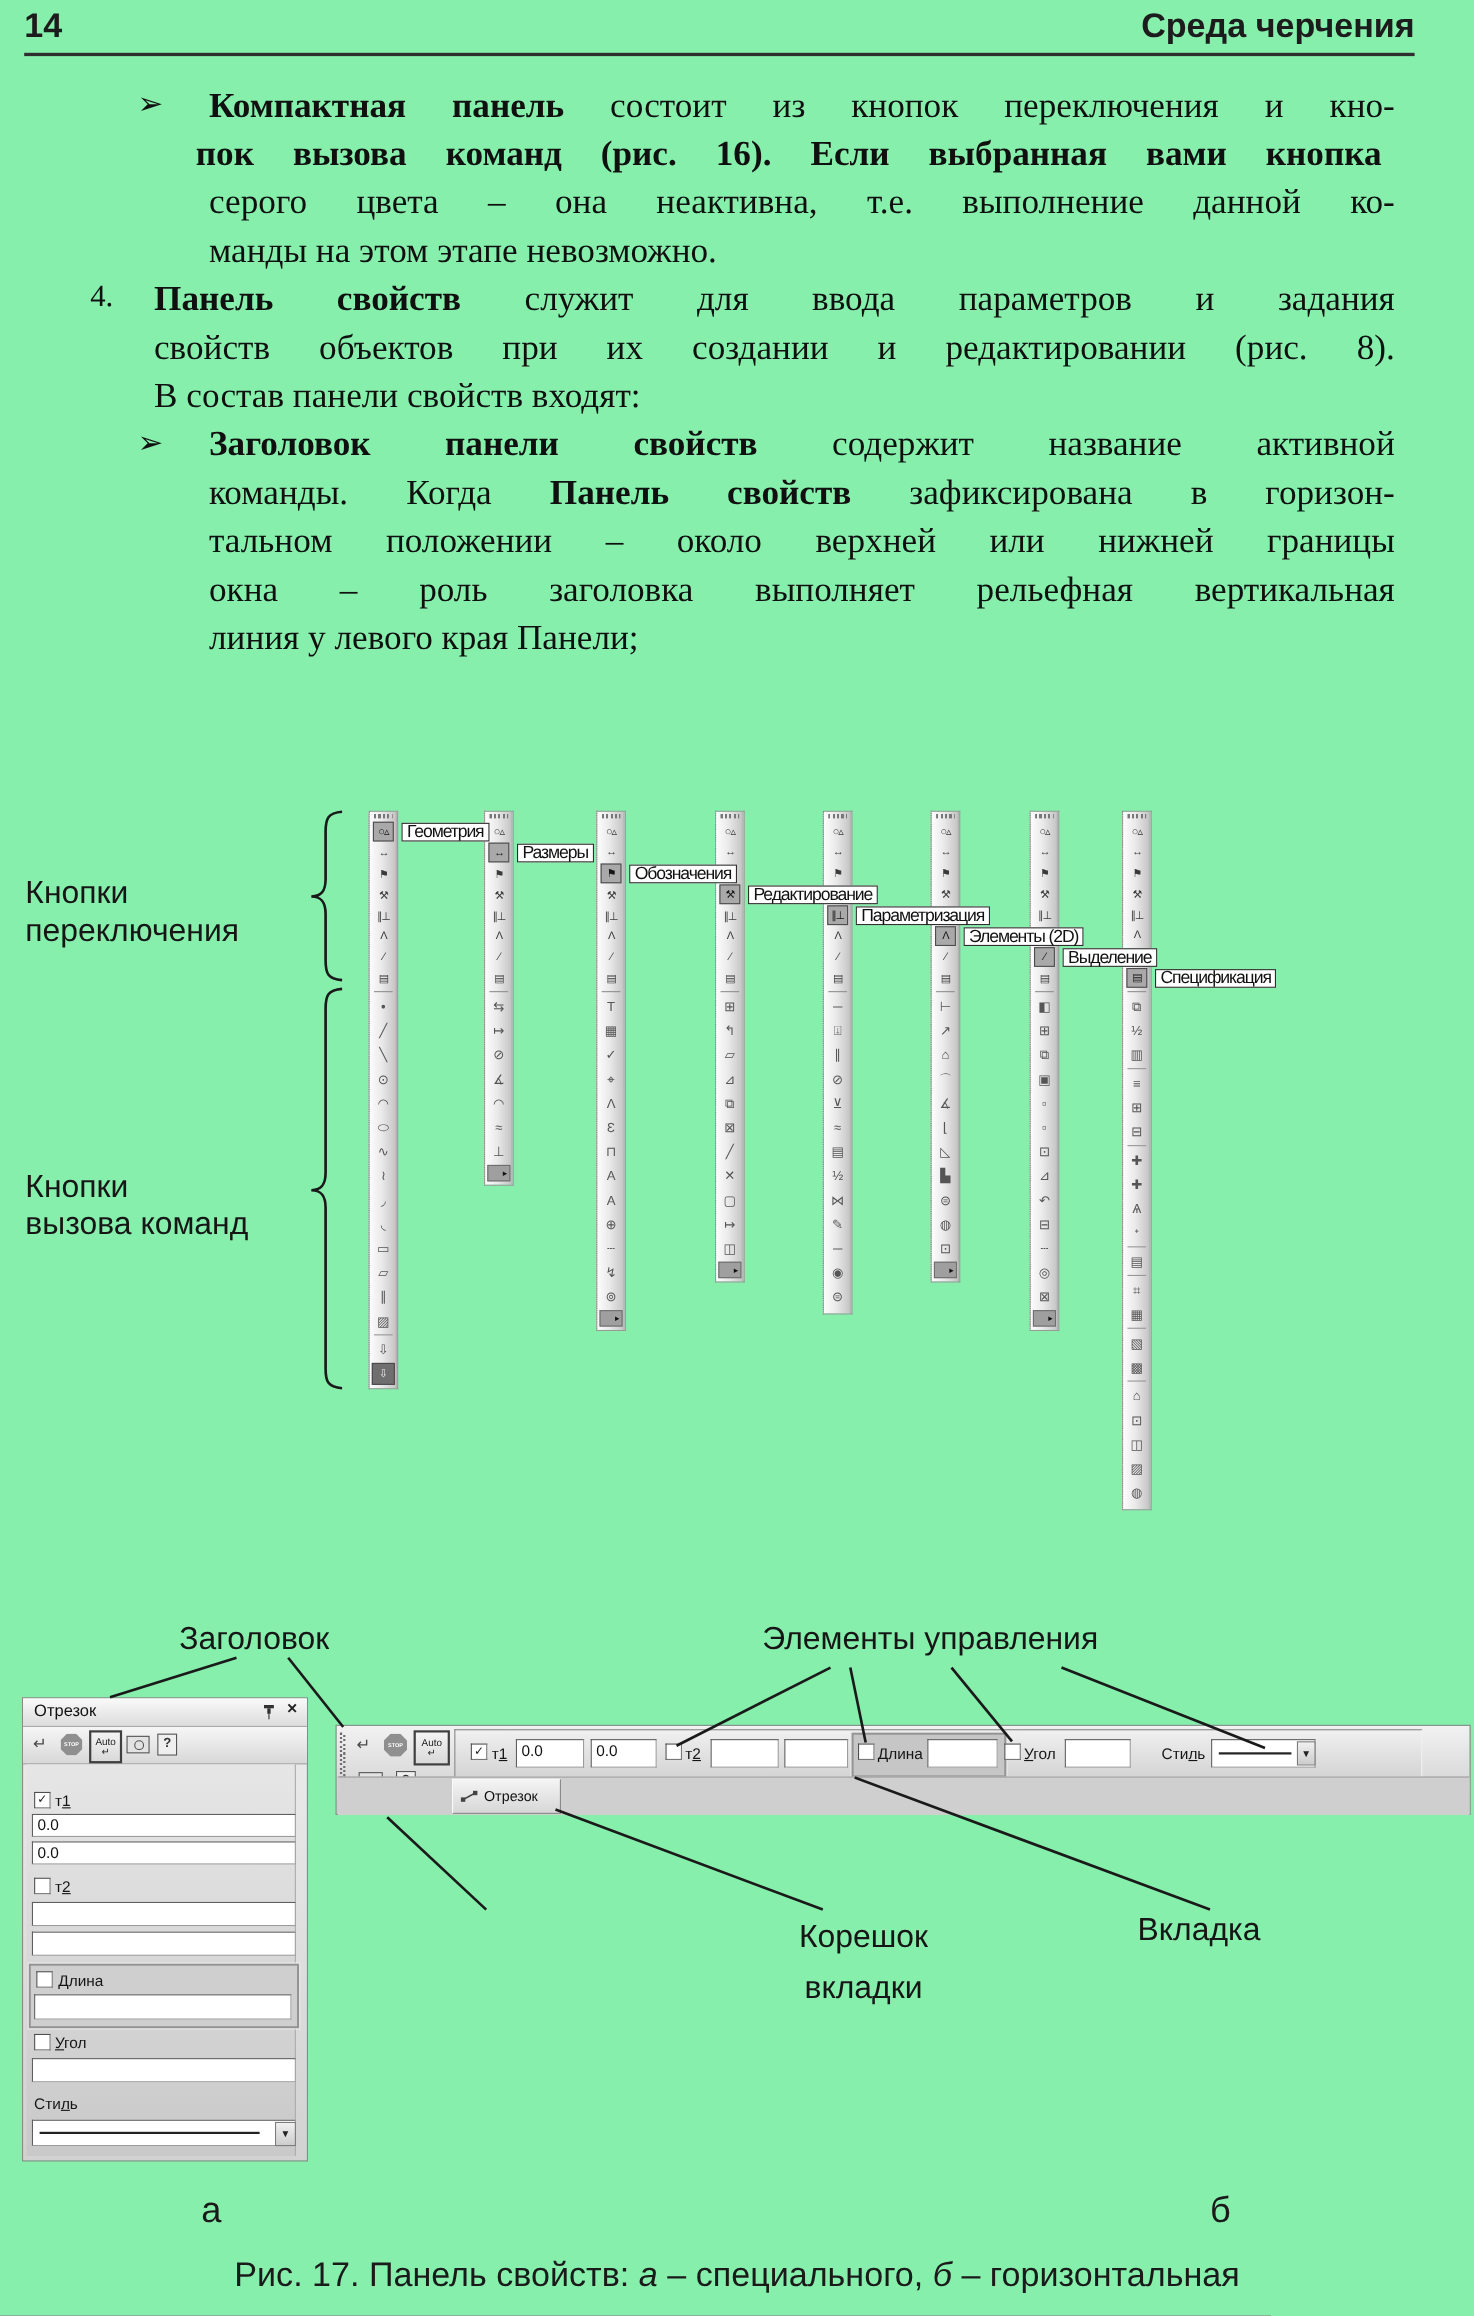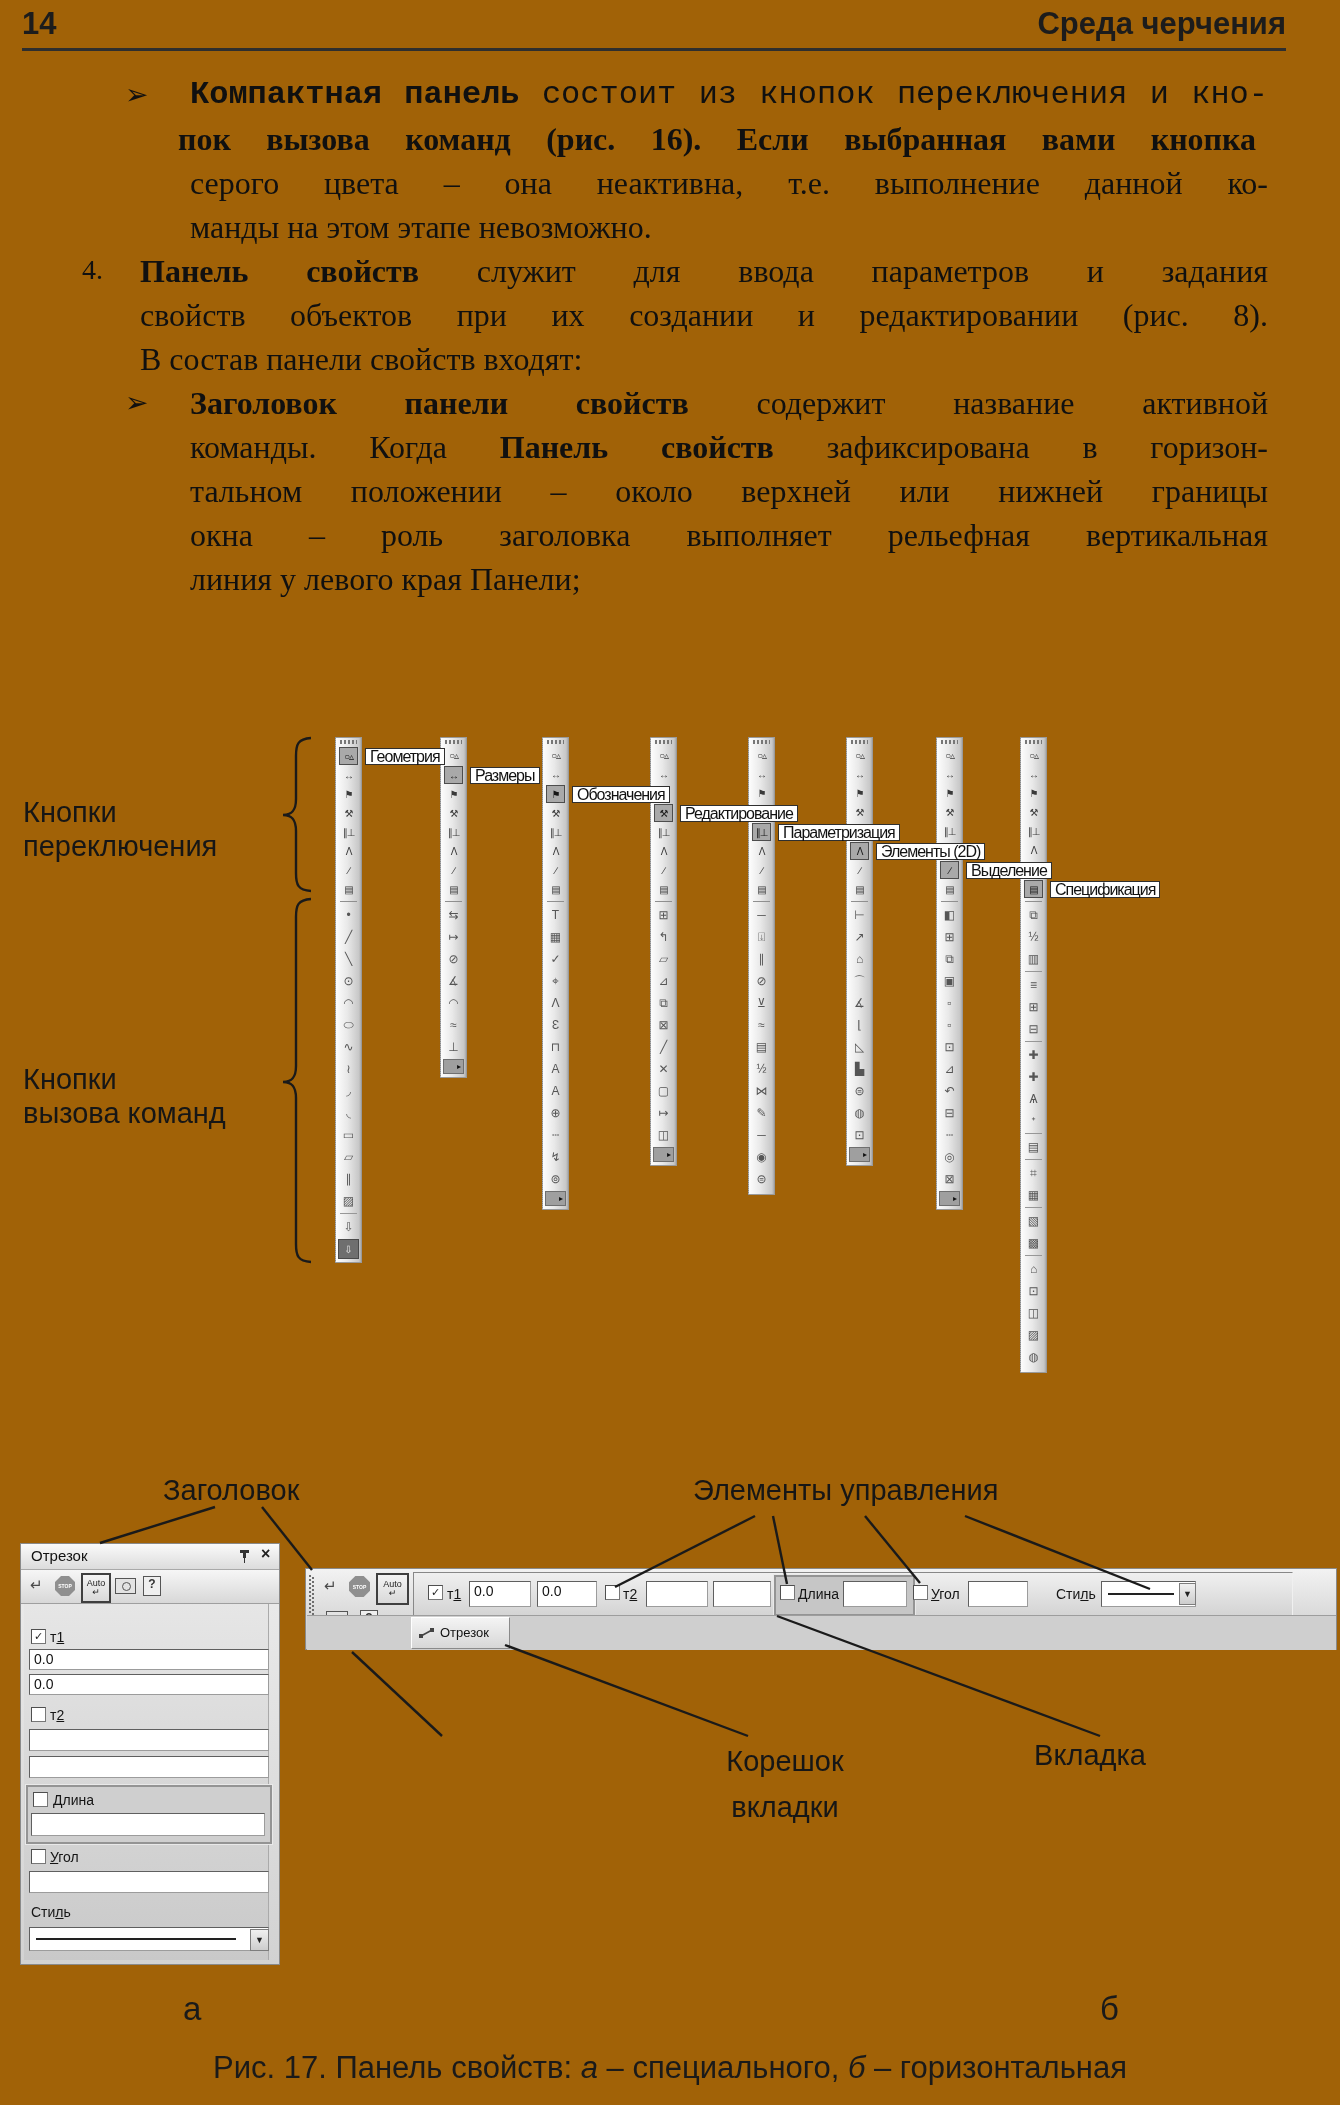--- a/index.html
+++ b/index.html
@@ -1,16 +1,16 @@
 <!DOCTYPE html>
 <html><head>
 <meta charset="utf-8">
 <style>
   html,body{margin:0;padding:0;background:#888;}
-  .page{position:relative;width:1340px;height:2105px;background:#a16207;overflow:hidden;
+  .page{position:relative;width:1340px;height:2105px;background:#86efac;overflow:hidden;
         font-family:"Liberation Sans",sans-serif;color:#111;}
   
   .hdr-num{position:absolute;left:22px;top:6px;font-size:31px;font-weight:bold;color:#1c1c1c;}
   .hdr-title{position:absolute;right:54px;top:6px;font-size:31px;font-weight:bold;color:#1c1c1c;}
   .hdr-rule{position:absolute;left:22px;top:48px;width:1264px;height:3px;background:#2e2e2e;}
   
   .tline{position:absolute;font-family:"Liberation Serif",serif;font-size:32px;line-height:40px;
          color:#101010;white-space:normal;}
   .tline.j{text-align:justify;text-align-last:justify;}
   .tline b{font-weight:bold;}
@@ -95,21 +95,21 @@
 <body>
 
 <div class="page">
 
   <div class="hdr-num">14</div>
   <div class="hdr-title">Среда черчения</div>
   <div class="hdr-rule"></div>
 
   <div id="body-lines">
       <span class="tmarker" style="left: 125px; top: 78px;">➢</span>
-      <div class="tline j" style="left: 190px; top: 75px; width: 1078px; font-family: Liberation Mono, monospace;"><b>Компактная панель</b><span> состоит из кнопок переключения и кно-</span></div>
+      <div class="tline j" style="left: 190px; top: 75px; width: 1078px;"><b>Компактная панель</b><span> состоит из кнопок переключения и кно-</span></div>
       <div class="tline j" style="left: 178px; top: 119px; width: 1078px; font-weight: bold;"><span>пок вызова команд (рис. 16). Если выбранная вами кнопка</span></div>
       <div class="tline j" style="left: 190px; top: 163px; width: 1078px;"><span>серого цвета – она неактивна, т.е. выполнение данной ко-</span></div>
       <div class="tline" style="left: 190px; top: 207px; width: 1078px;"><span>манды на этом этапе невозможно.</span></div>
       <span class="tmarker" style="left: 82px; top: 254px;">4.</span>
       <div class="tline j" style="left: 140px; top: 251px; width: 1128px;"><b>Панель свойств</b><span> служит для ввода параметров и задания</span></div>
       <div class="tline j" style="left: 140px; top: 295px; width: 1128px;"><span>свойств объектов при их создании и редактировании (рис. 8).</span></div>
       <div class="tline" style="left: 140px; top: 339px; width: 1128px;"><span>В состав панели свойств входят:</span></div>
       <span class="tmarker" style="left: 125px; top: 386px;">➢</span>
       <div class="tline j" style="left: 190px; top: 383px; width: 1078px;"><b>Заголовок панели свойств</b><span> содержит название активной</span></div>
       <div class="tline j" style="left: 190px; top: 427px; width: 1078px;"><span>команды. Когда </span><b>Панель свойств</b><span> зафиксирована в горизон-</span></div>

